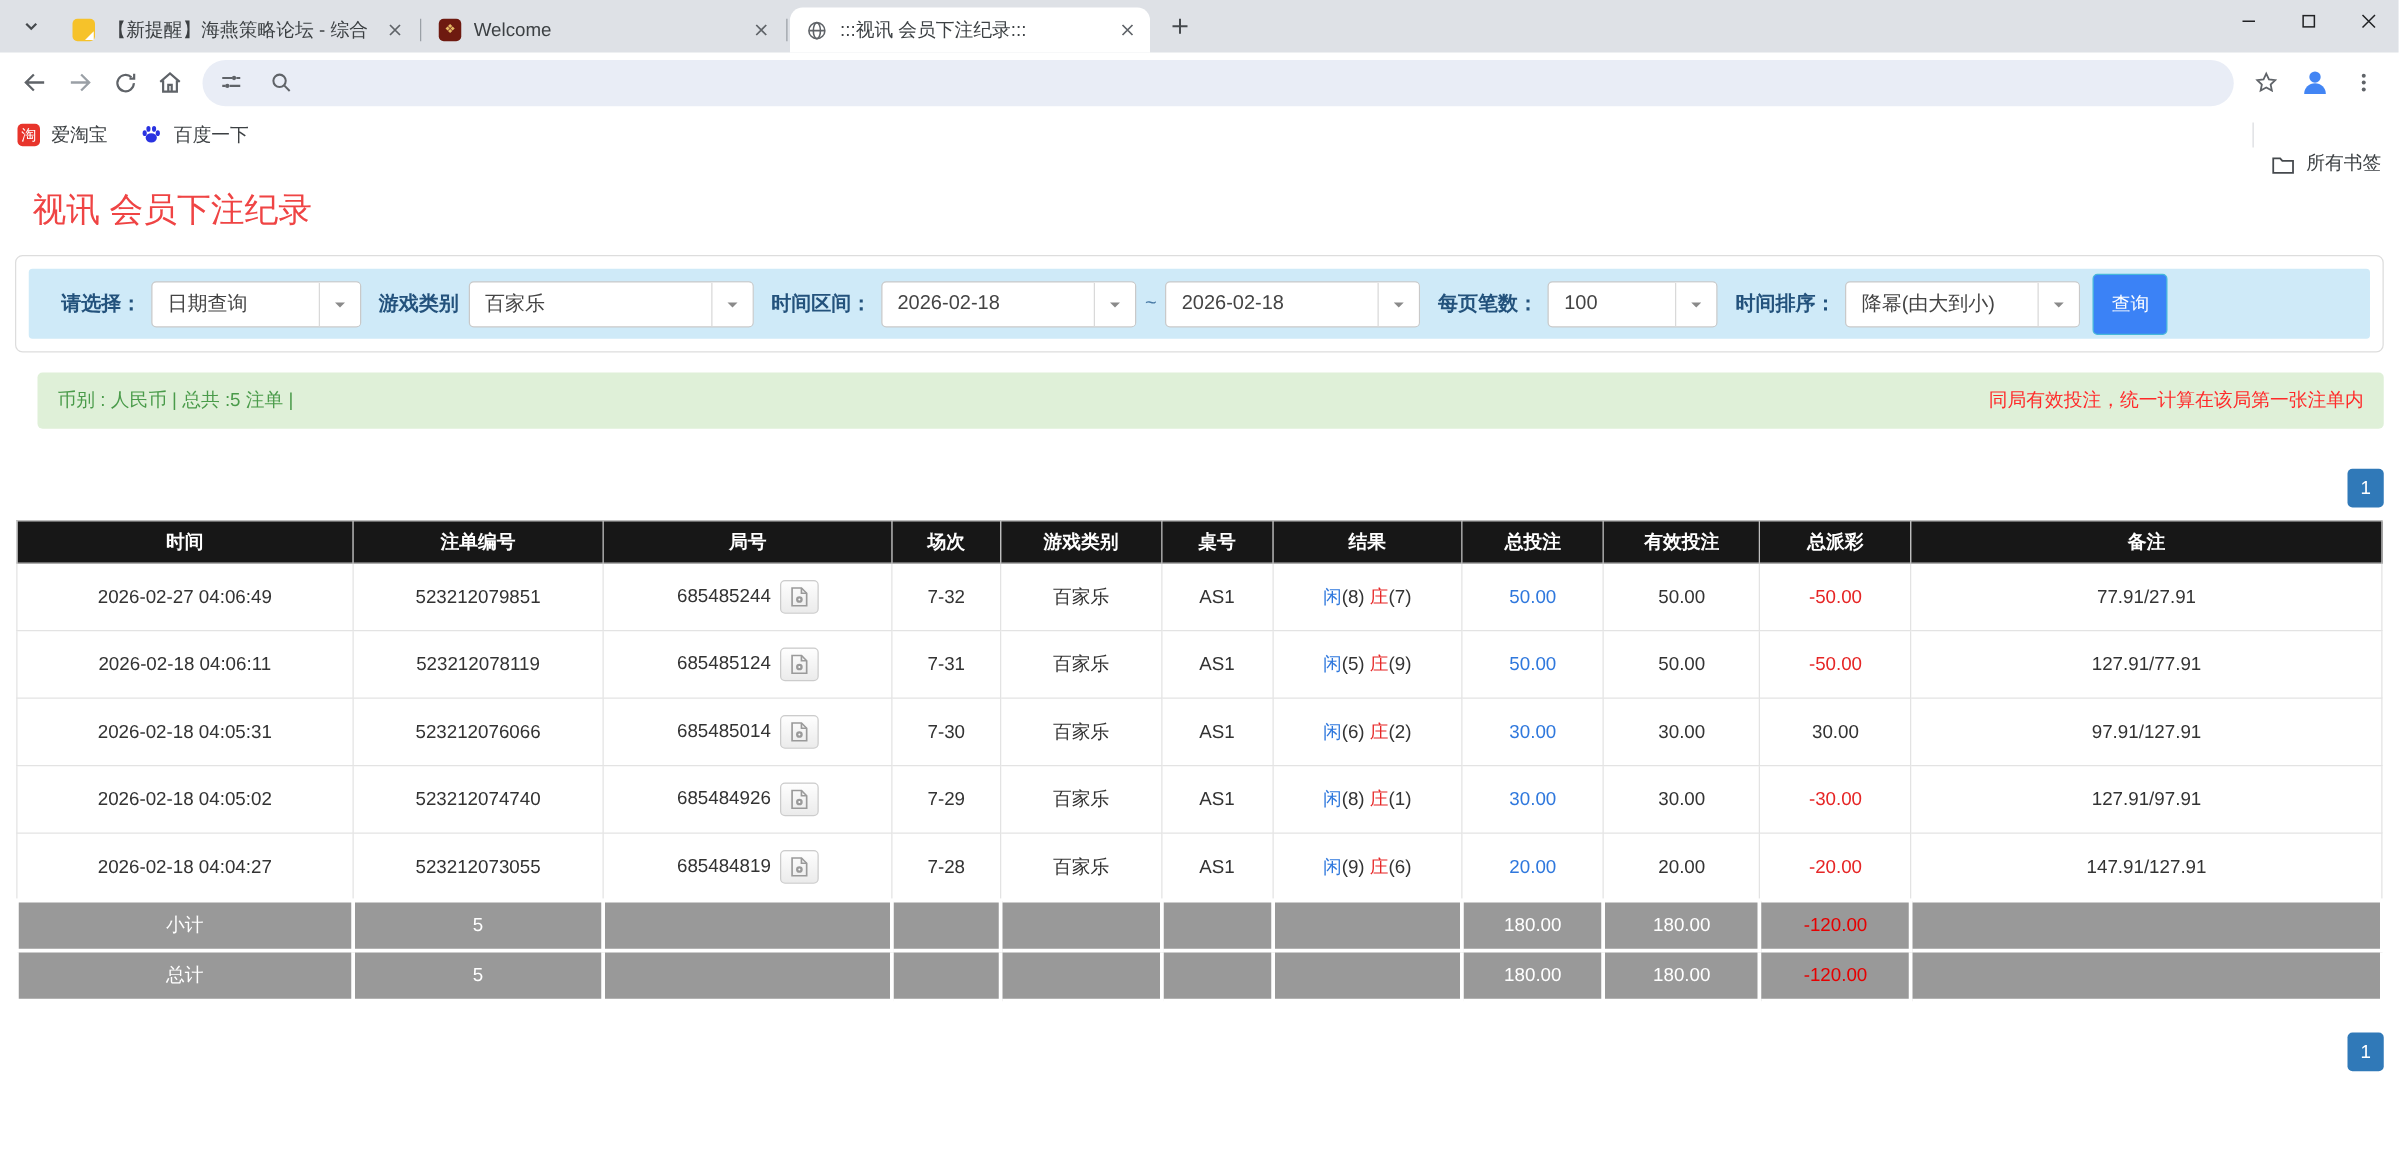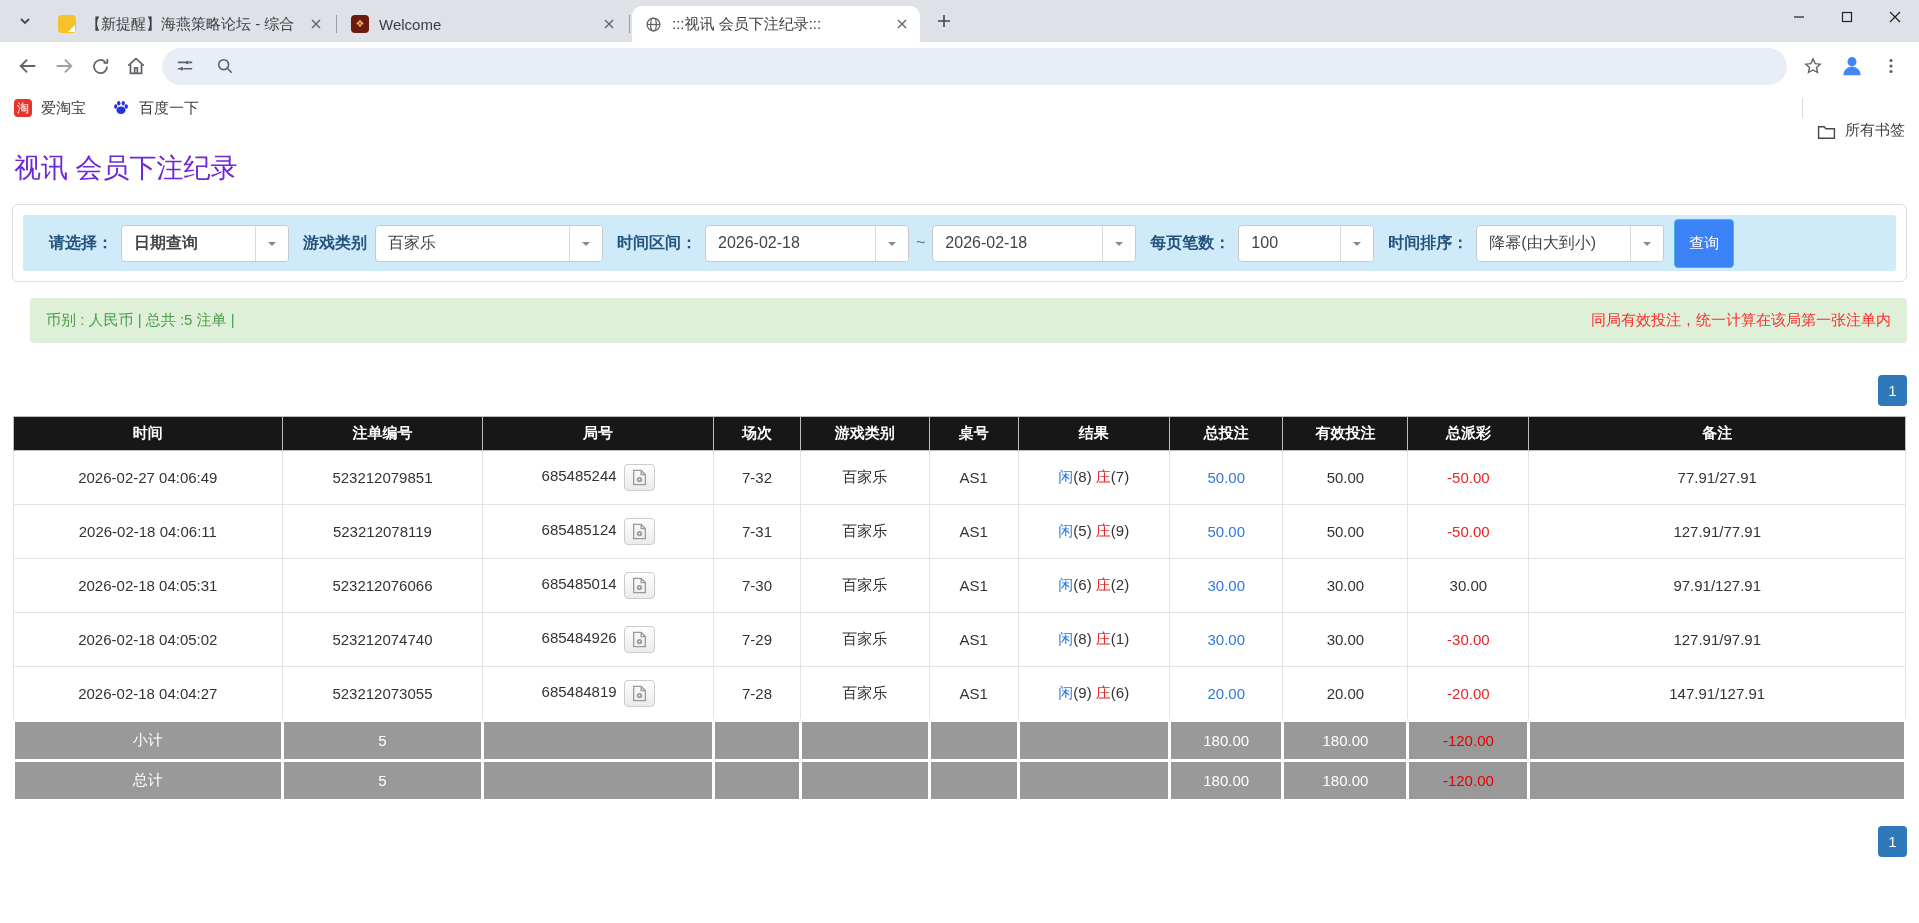--- a/index.html
+++ b/index.html
@@ -38,31 +38,31 @@
   .bookmark { display:flex; align-items:center; margin-right:26px; }
   .bm-ico { width:18px; height:18px; margin-right:9px; border-radius:4px; }
   .bm-ico.taobao { background:#e8342b; color:#fff; font-size:12px; display:flex; align-items:center; justify-content:center; }
   .bm-right { margin-left:auto; display:flex; align-items:center; }
   .bm-divider { width:1px; height:20px; background:#dadce0; margin-right:14px; }
   .bm-folder { display:flex; align-items:flex-end; color:#3c4043;margin-top:44px; }
   .bm-folder svg { margin-right:9px; }
 
   
   .page { padding:20px 12px 0 12px; }
-  .page-title { font-size:27px; font-weight:500; color:#6d28d9; margin:4px 0 18px 2px; }
+  .page-title { font-size:27px; font-weight:500; color:#ef4444; margin:4px 0 18px 14px; }
 
   .filter-box { border:1px solid #ddd; border-radius:6px; padding:10px; }
   .filter-bar { background:#cfeaf8; border-radius:3px; height:56px; display:flex; align-items:center; padding:0 26px; font-size:16px; }
   .flabel { font-weight:bold; color:#23527c; margin:0 8px 0 14px; white-space:nowrap; }
   .flabel:first-child { margin-left:0; }
   .combo { display:flex; align-items:stretch; height:37px; background:#fff; border:1px solid #c9c9c9; border-radius:4px; overflow:hidden; }
   .combo-value { display:flex; align-items:center; padding:0 12px; color:#444; flex:1; white-space:nowrap; }
   .combo-arrow { width:33px; border-left:1px solid #d9d9d9; display:flex; align-items:center; justify-content:center; background:#fff; }
   .combo-arrow::after { content:""; width:0; height:0; border:4.5px solid transparent; border-top-color:#8a8a8a; margin-top:5px; }
-  .w-select{width:168px;font-weight:bold;} .w-game{width:228px;} .w-date{width:204px;} .w-size{width:136px;} .w-sort{width:188px;}
+  .w-select{width:168px;} .w-game{width:228px;} .w-date{width:204px;} .w-size{width:136px;} .w-sort{width:188px;}
   .tilde { color:#4a7ba6; margin:0 7px; }
   .search-btn { margin-left:10px; height:49px; padding:0 14px; background:#3b82f6; border:1px solid #46b8da; border-radius:4px; color:#fff; font-size:15px; font-family:inherit; }
 
   .info-bar { margin-top:16px; background:#dff0d8; border-radius:4px; padding:13px 16px; display:flex; justify-content:space-between; align-items:center; font-size:15px; color:#4a9b4a;margin-left:18px; }
   .info-notice { color:#ff2a2a; }
 
   .pager { display:flex; justify-content:flex-end; margin:32px 0 10px 0; }
   .pager.bottom { margin:24px 0 0 0; }
   .page-btn { min-width:29px; height:31px; padding:0 6px; background:#3079b8; border-radius:4px; color:#fff; font-size:15px; display:flex; align-items:center; justify-content:center; }
 

